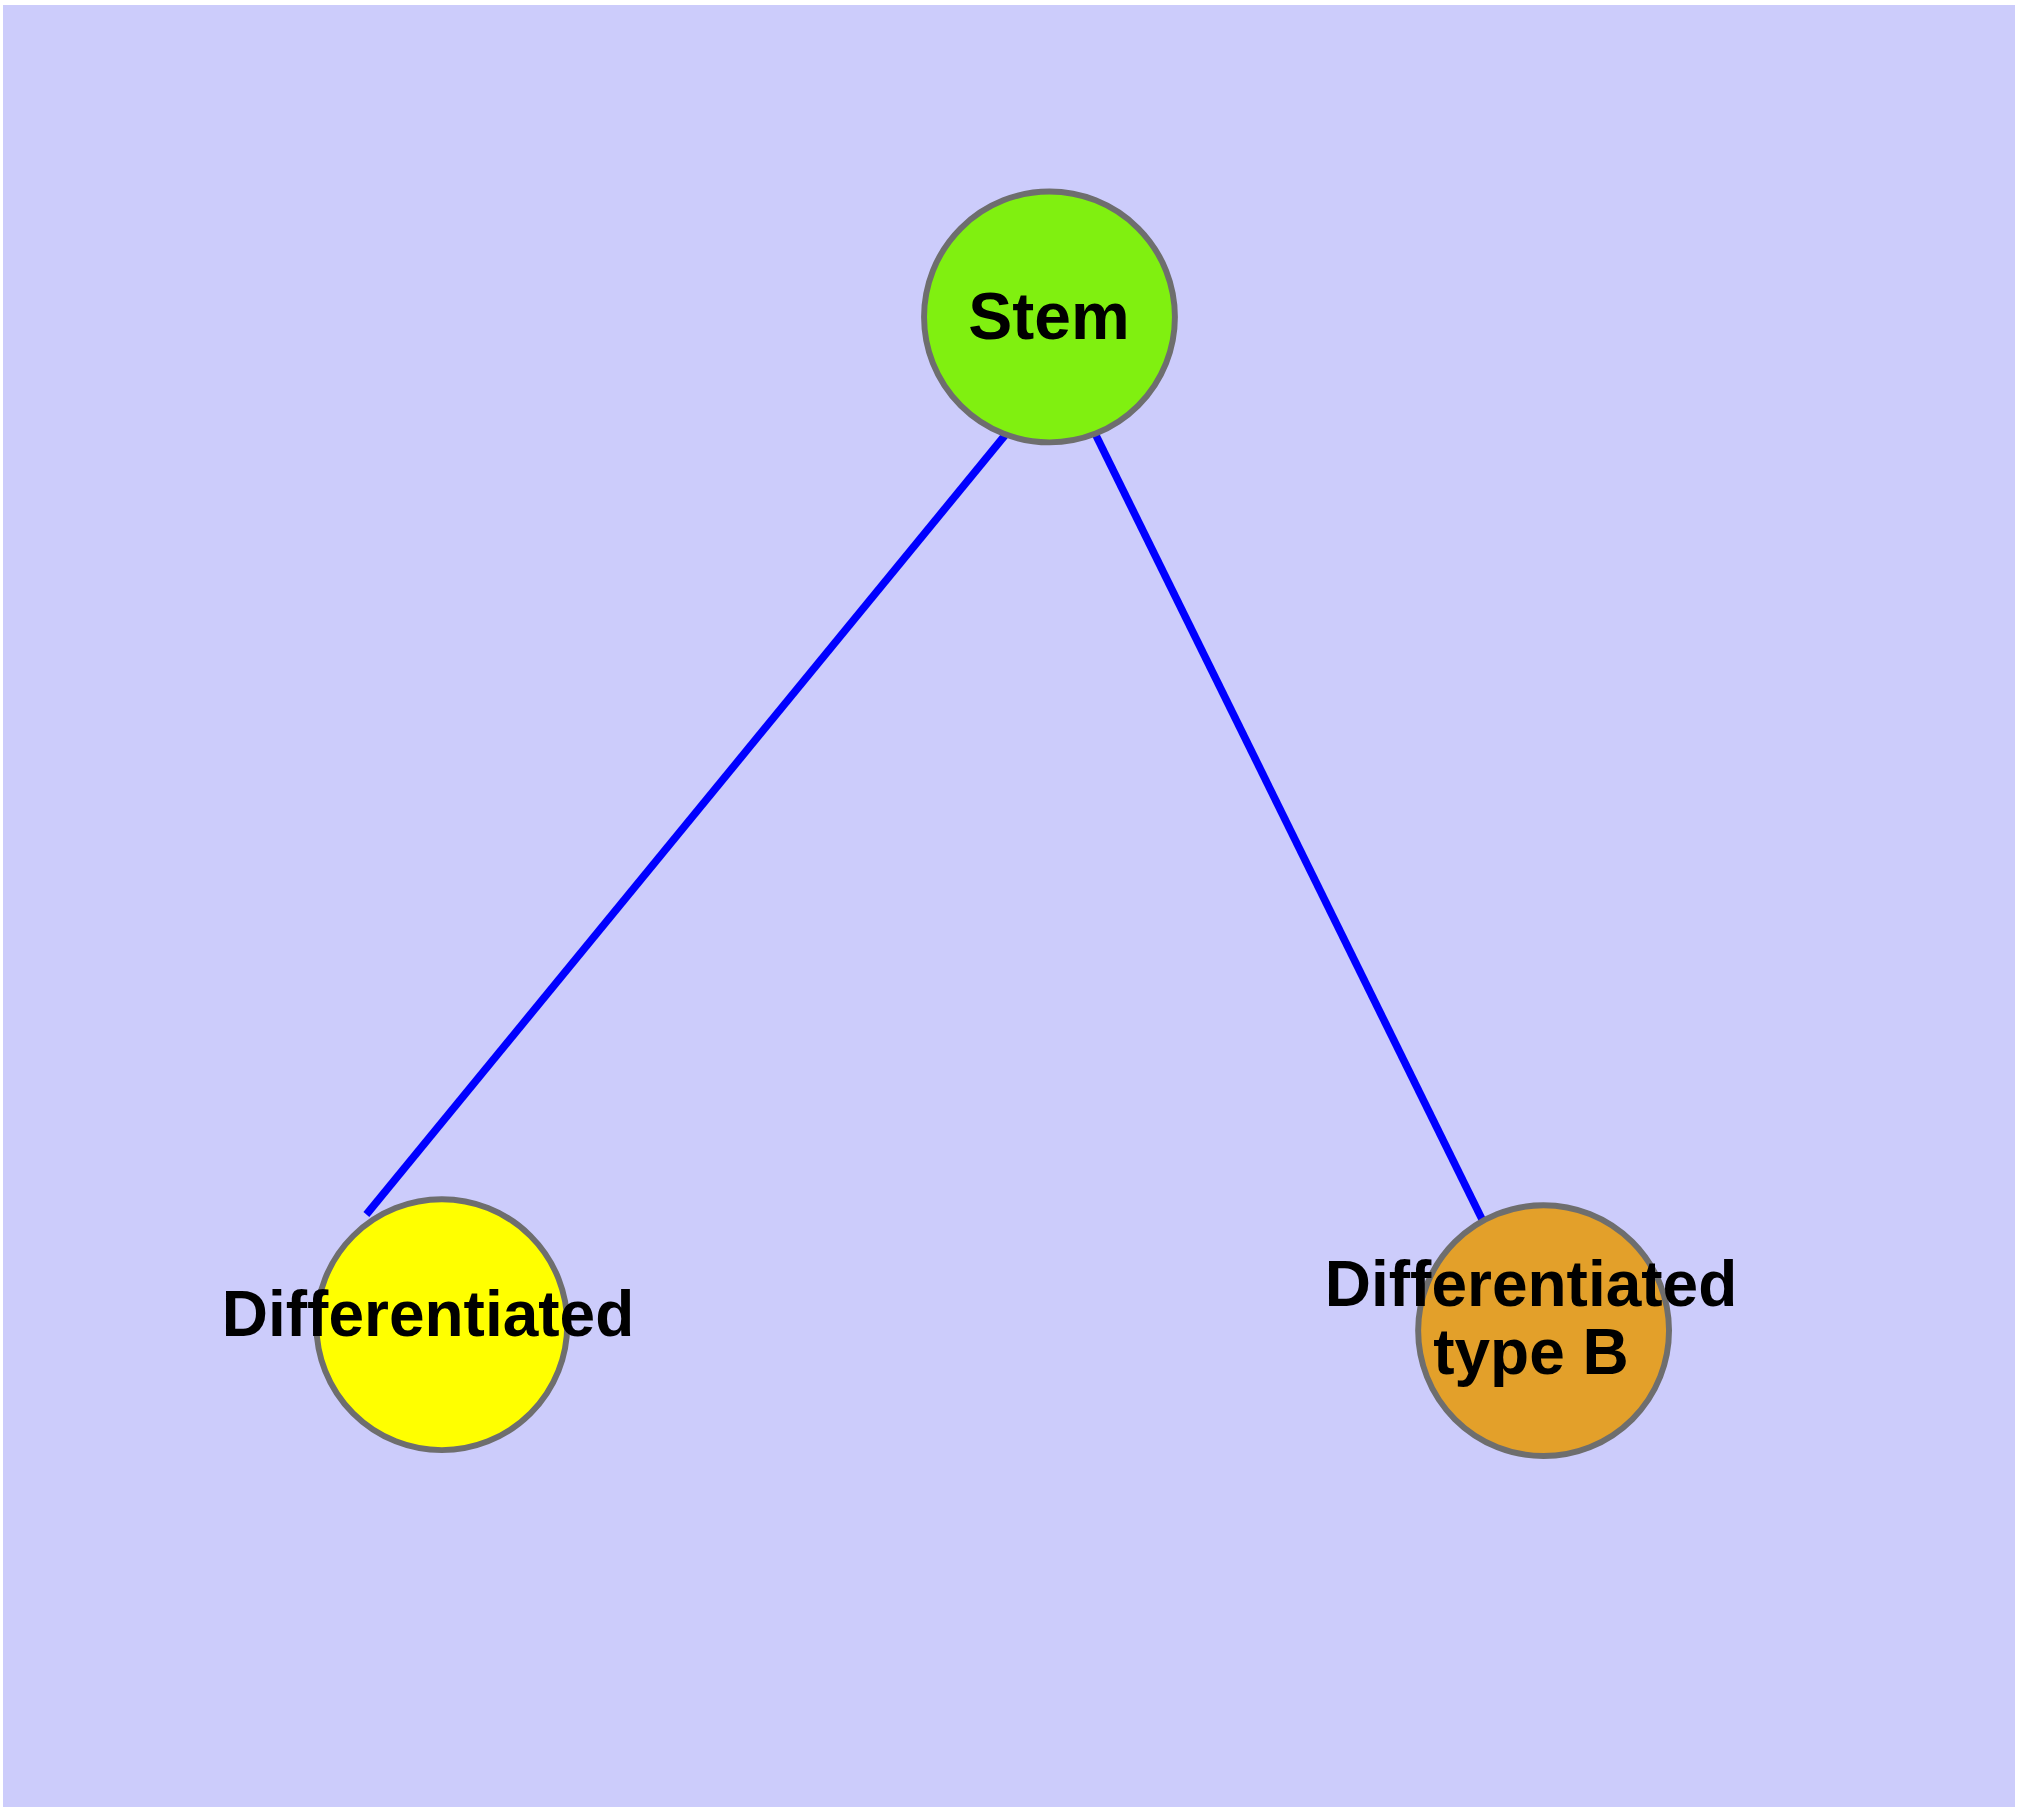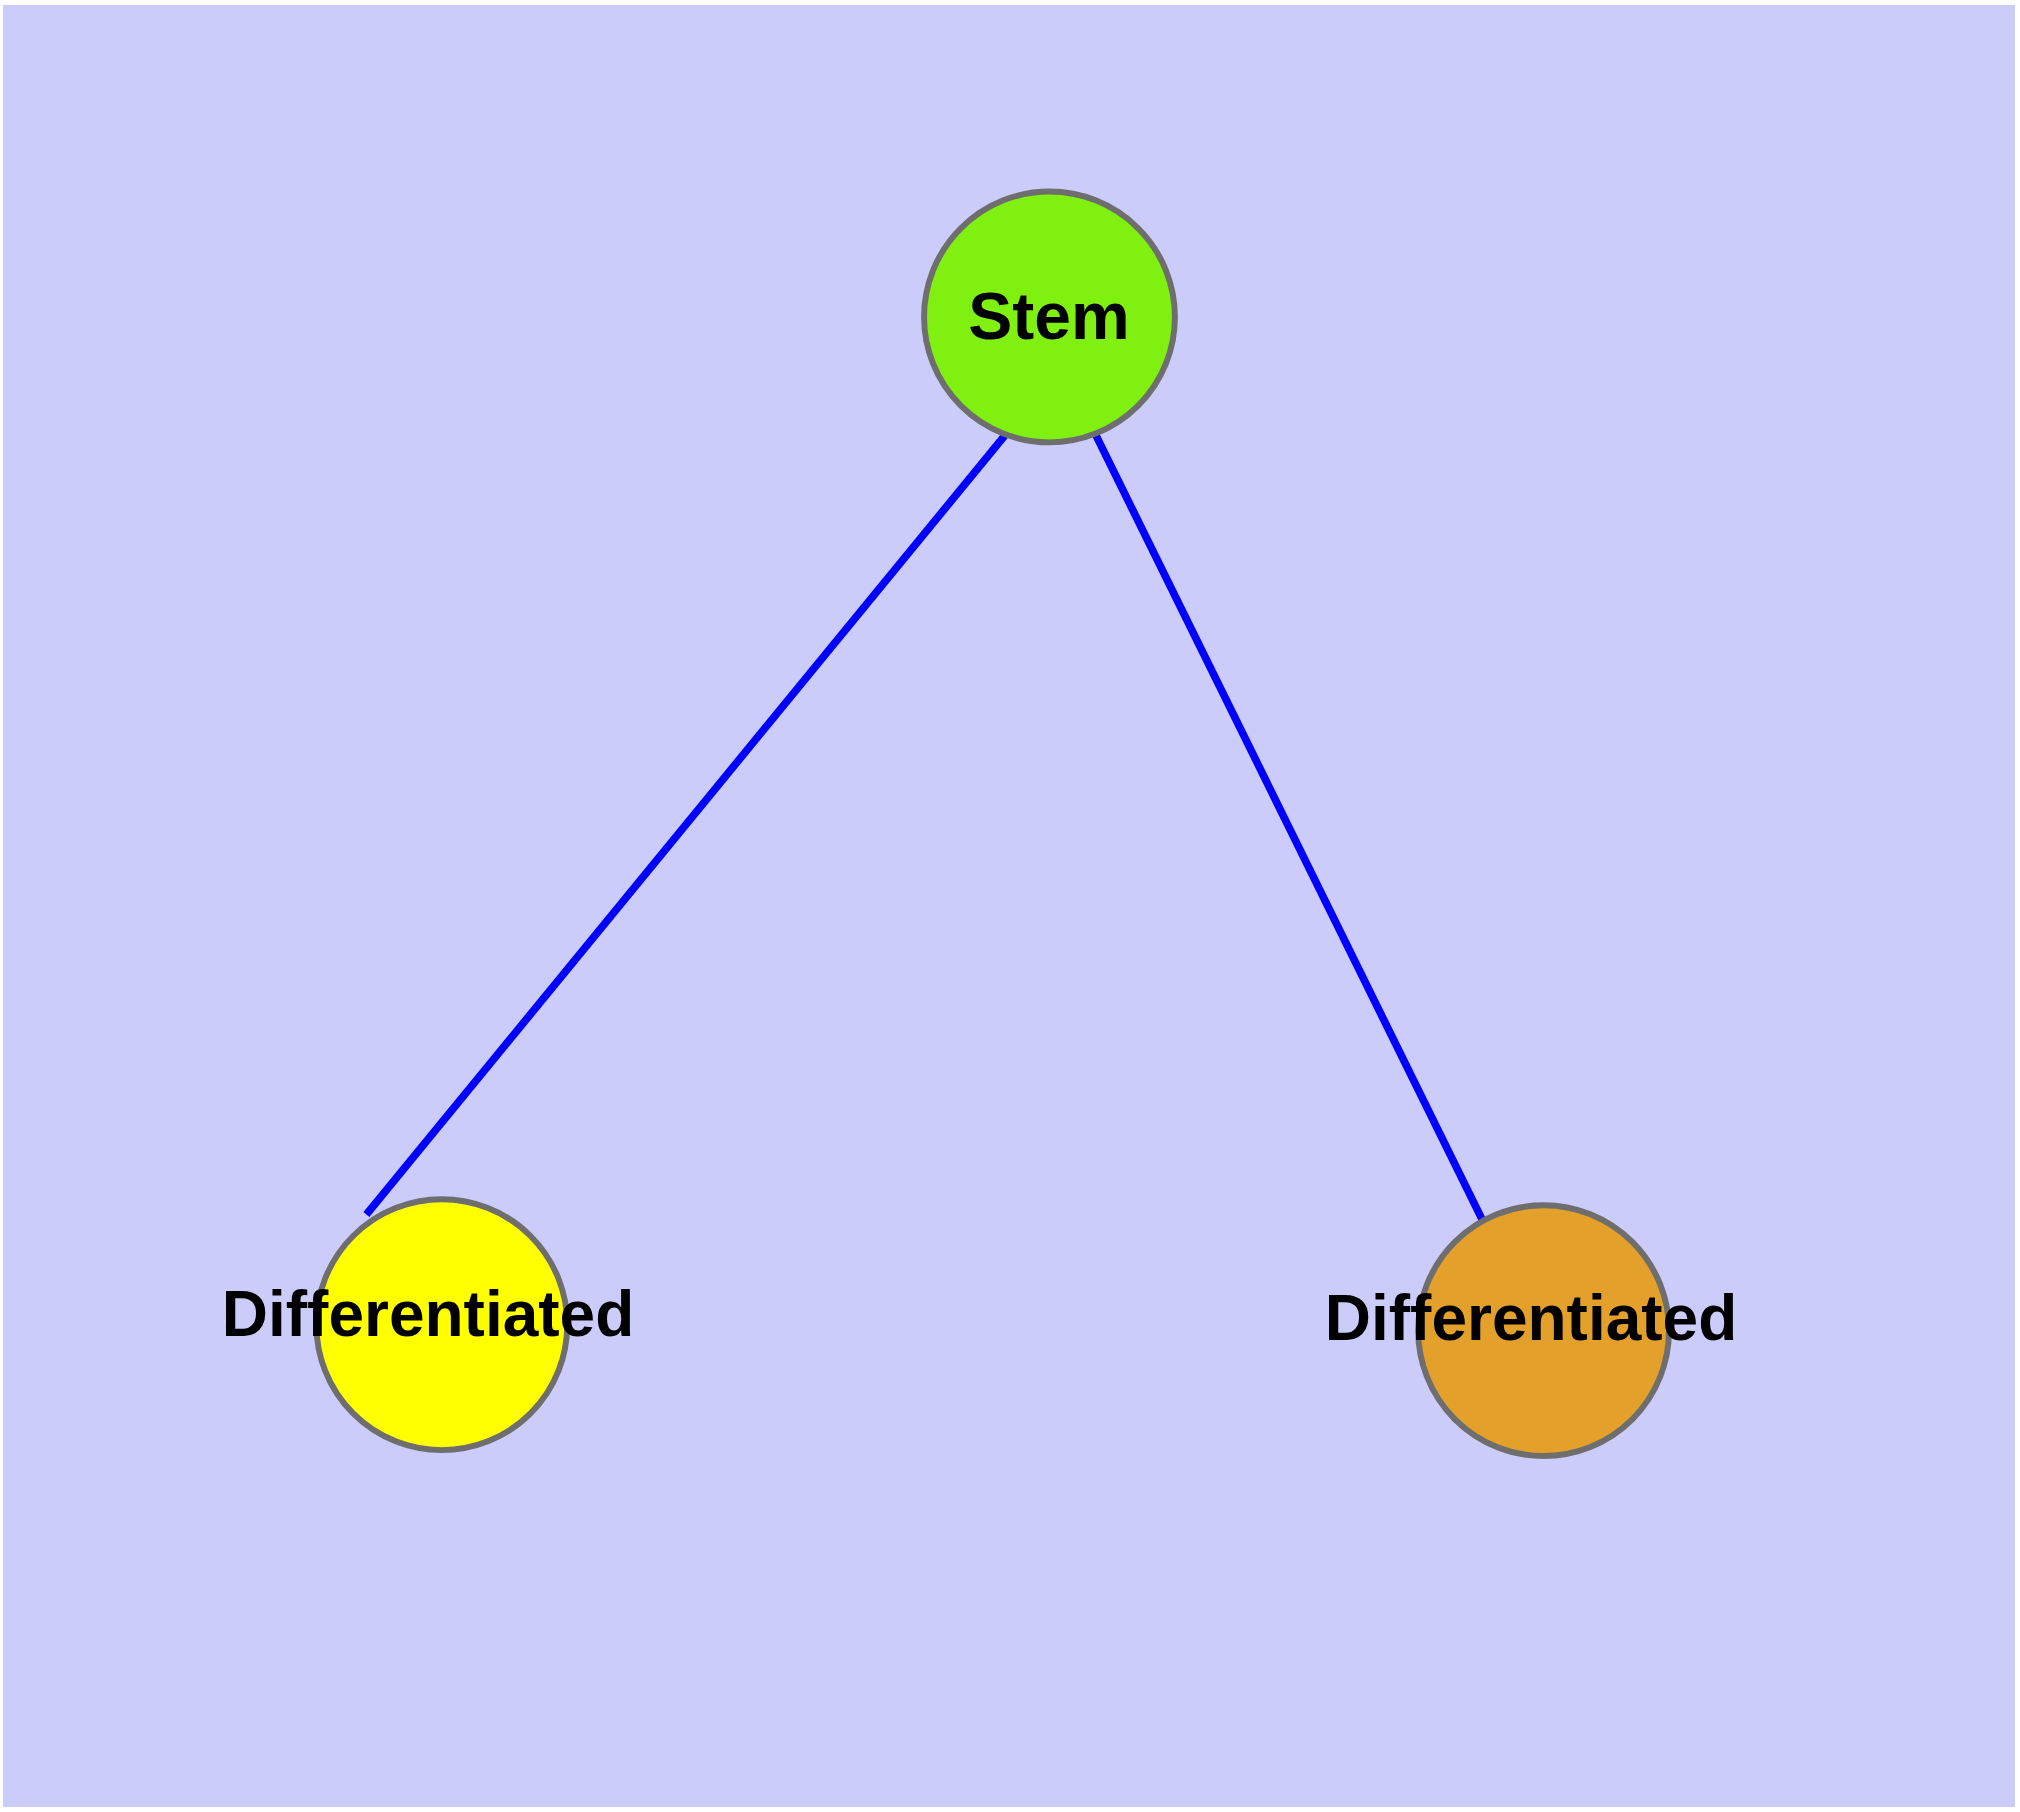--- a/index.html
+++ b/index.html
@@ -96,16 +96,17 @@
   <div class="node-label label-stem">
     <span class="label-line">Stem</span>
   </div>
 
   <div class="node-label label-typeA">
     <span class="label-line">Differentiated</span>
   </div>
 
   <div class="node-label label-typeB">
     <span class="label-line">Differentiated</span>
+    <span class="label-line">type B</span>
   </div>
 
 </div>
 
 
 </body></html>

